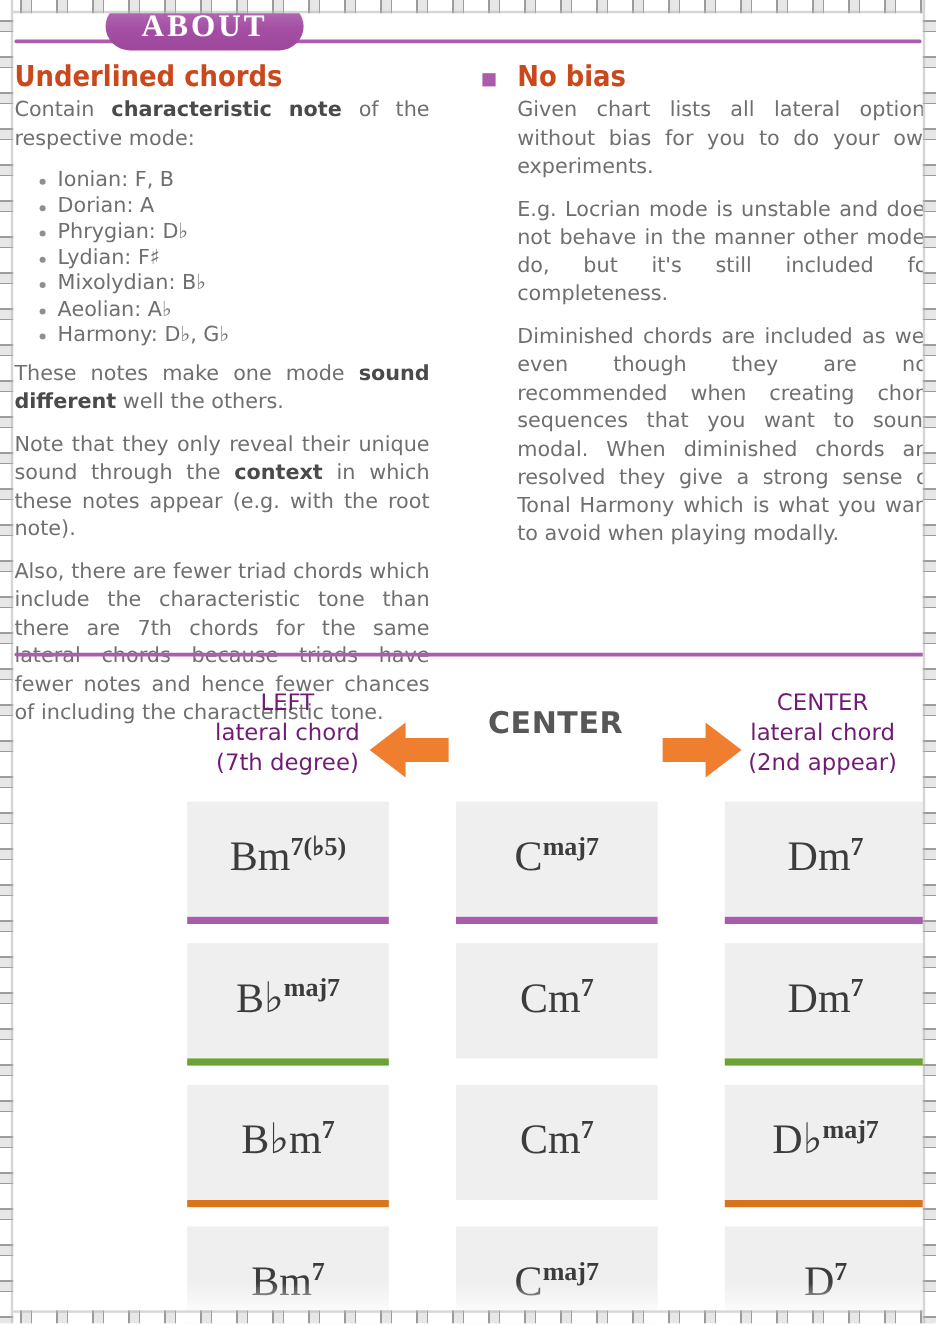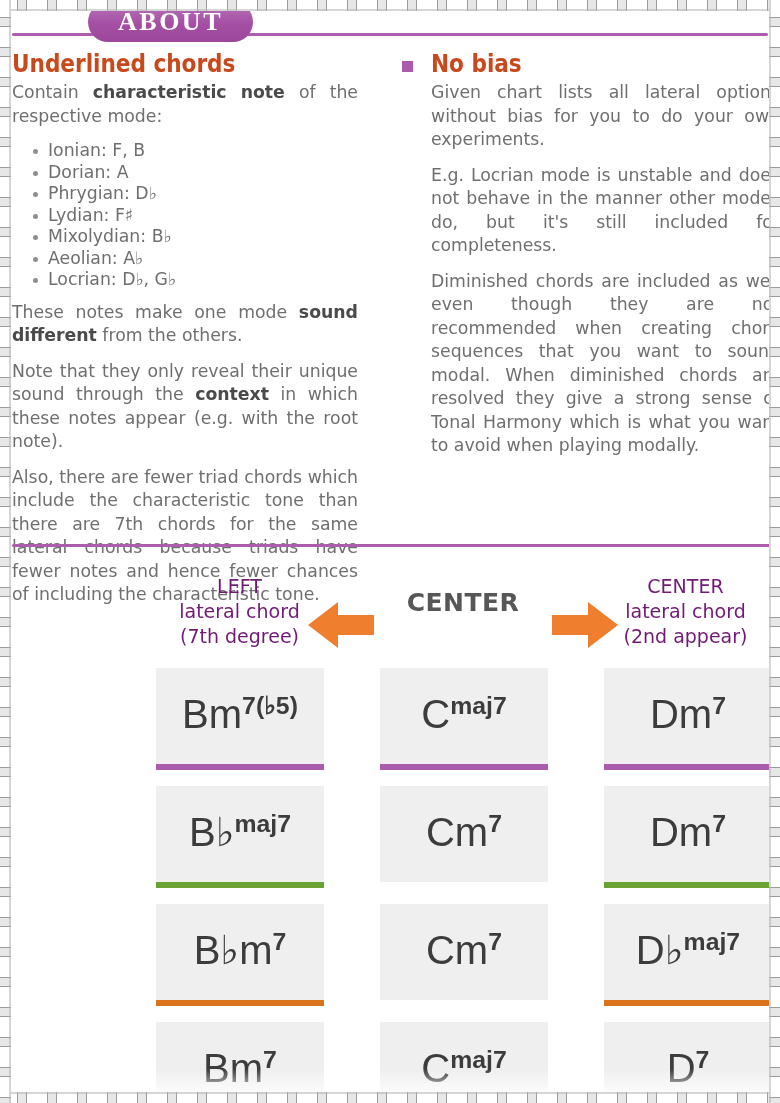--- a/index.html
+++ b/index.html
@@ -136,22 +136,22 @@
     display:flex;align-items:center;justify-content:center;
   }
   .card.c0{left:156px;}
   .card.c1{left:380px;}
   .card.c2{left:604px;}
   .card .ul{
     position:absolute;left:0;bottom:-6px;width:168px;height:6px;
   }
   .chord{
     color:#3c3c3c;
-    font-size:40px;line-height:36px;
-    font-family:Liberation Sans, sans-serif;
+    font-size:35px;line-height:36px;
+    font-family:Liberation Serif, serif;
     white-space:nowrap;
     position:relative;top:-2px;
   }
   .chord sup{
     font-size:0.62em;
     font-weight:bold;
     vertical-align:super;
     line-height:0;
   }
   
@@ -176,24 +176,24 @@
 
     <p class="body"><span>Contain </span><b>characteristic</b><span> </span><b>note</b><span> of the respective mode:</span></p>
 
     <ul class="modes">
       <li>Ionian: F, B</li>
       <li>Dorian: A</li>
       <li>Phrygian: D♭</li>
       <li>Lydian: F♯</li>
       <li>Mixolydian: B♭</li>
       <li>Aeolian: A♭</li>
-      <li>Locrian: D♭, G♭</li>
+      <li>Harmony: D♭, G♭</li>
     </ul>
 
-    <p class="body"><span>These notes make one mode </span><b>sound different</b><span> from the others.</span></p>
+    <p class="body"><span>These notes make one mode </span><b>sound different</b><span> well the others.</span></p>
 
     <p class="body"><span>Note that they only reveal their unique sound through the </span><b>context</b><span> in which these notes appear (e.g. with the root note).</span></p>
 
     <p class="body">Also, there are fewer triad chords which include the characteristic tone than there are 7th chords for the same lateral chords because triads have fewer notes and hence fewer chances of including the characteristic tone.</p>
   </div>
 
   <div class="col col-right">
     <div class="sq-bullet"></div>
     <div class="inner">
       <h2 class="sect">No bias</h2>

